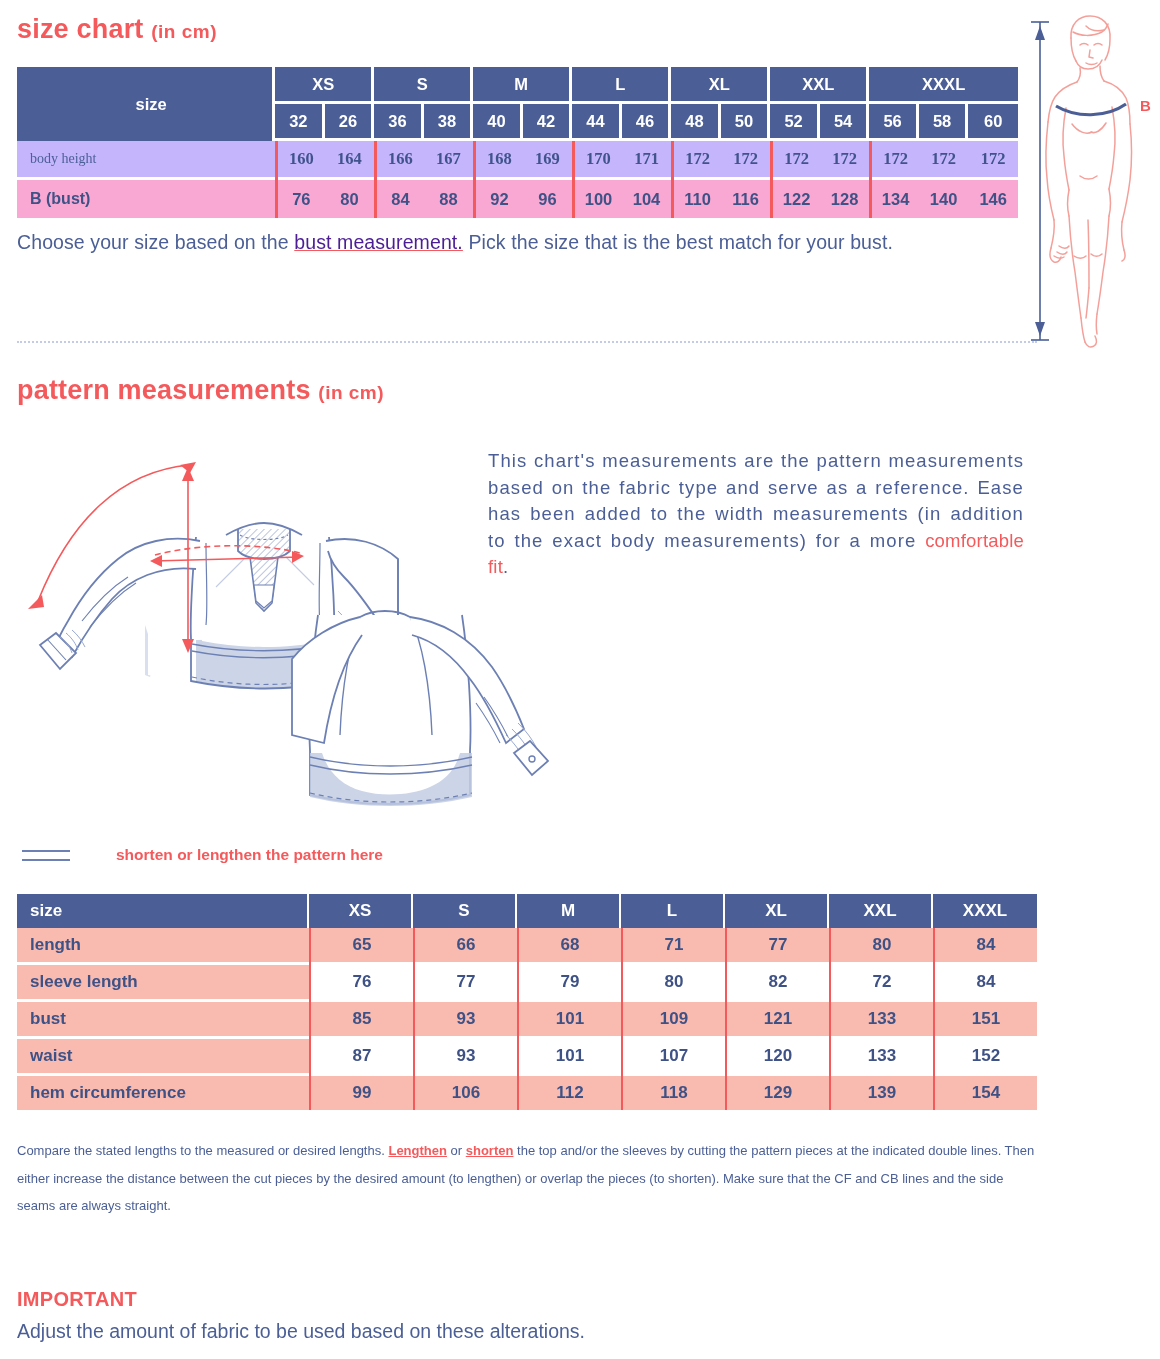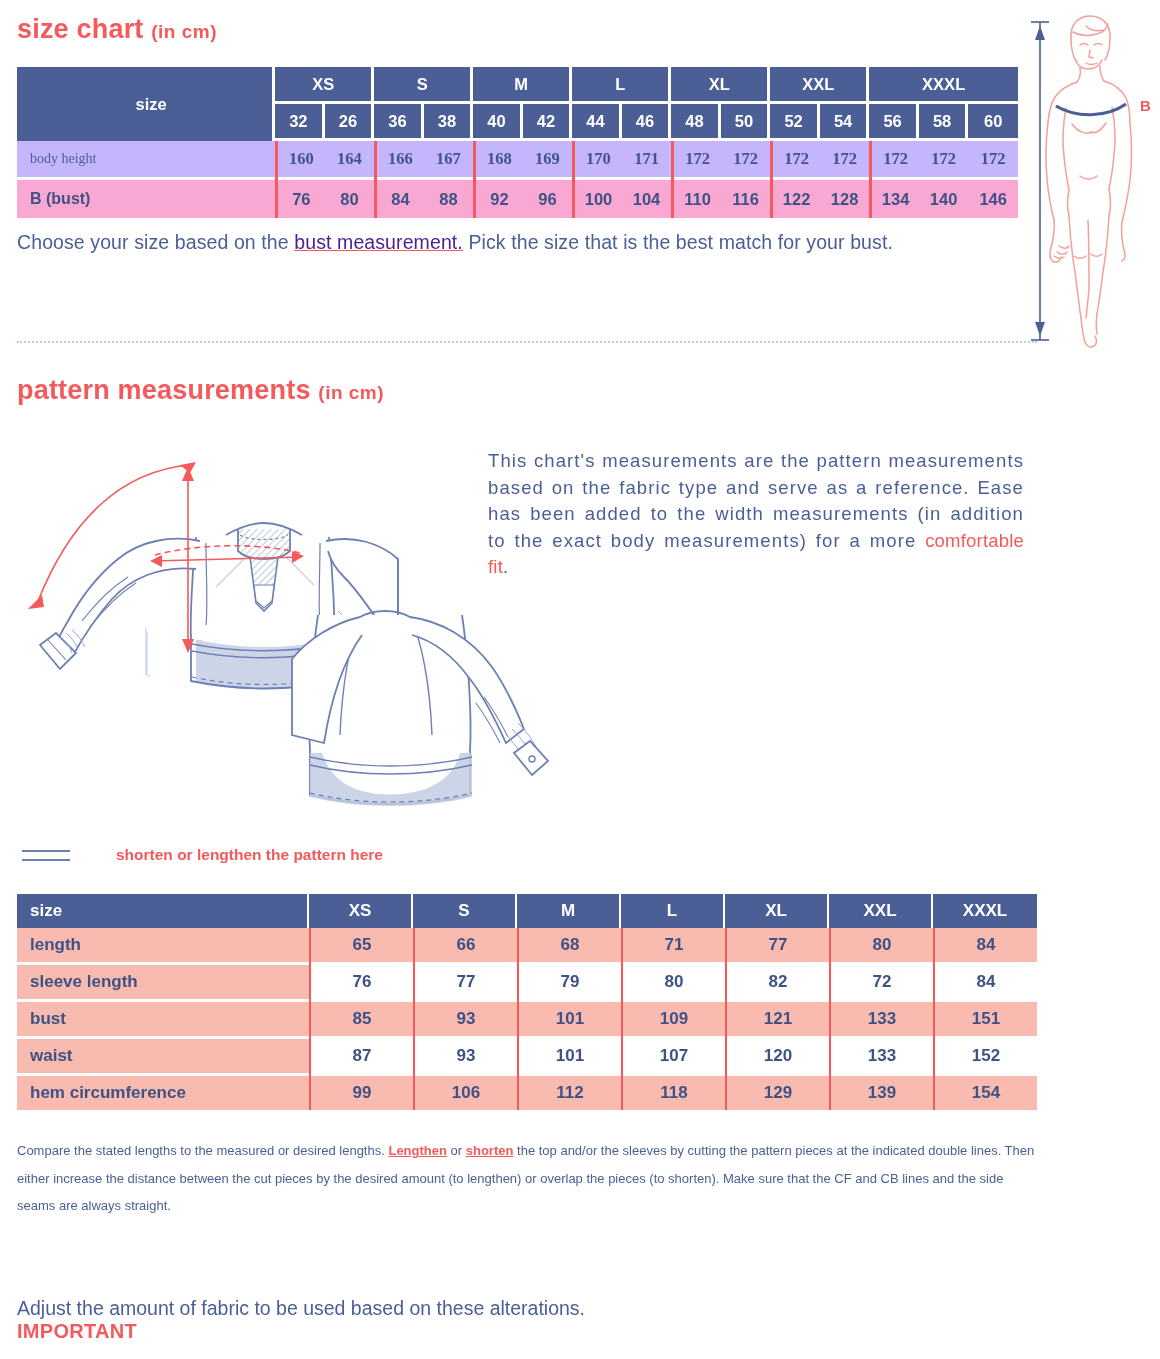--- a/index.html
+++ b/index.html
@@ -704,17 +704,17 @@
         </tr>
       </tbody>
     </table>
   </div>
 
   <div id="compare-paragraph">
     <span>Compare the stated lengths to the measured or desired lengths. </span><span class="hl-b">Lengthen</span><span> or </span><span class="hl-b">shorten</span><span> the top and/or the sleeves by cutting the pattern pieces at the indicated double lines. Then either increase the distance between the cut pieces by the desired amount (to lengthen) or overlap the pieces (to shorten). Make sure that the CF and CB lines and the side seams are always straight.</span>
   </div>
 
   <div id="important-block">
+    <div id="important-label">IMPORTANT</div>
     <div id="important-text">Adjust the amount of fabric to be used based on these alterations.</div>
-    <div id="important-label">IMPORTANT</div>
   </div>
 
 </div>
 
 </body></html>

